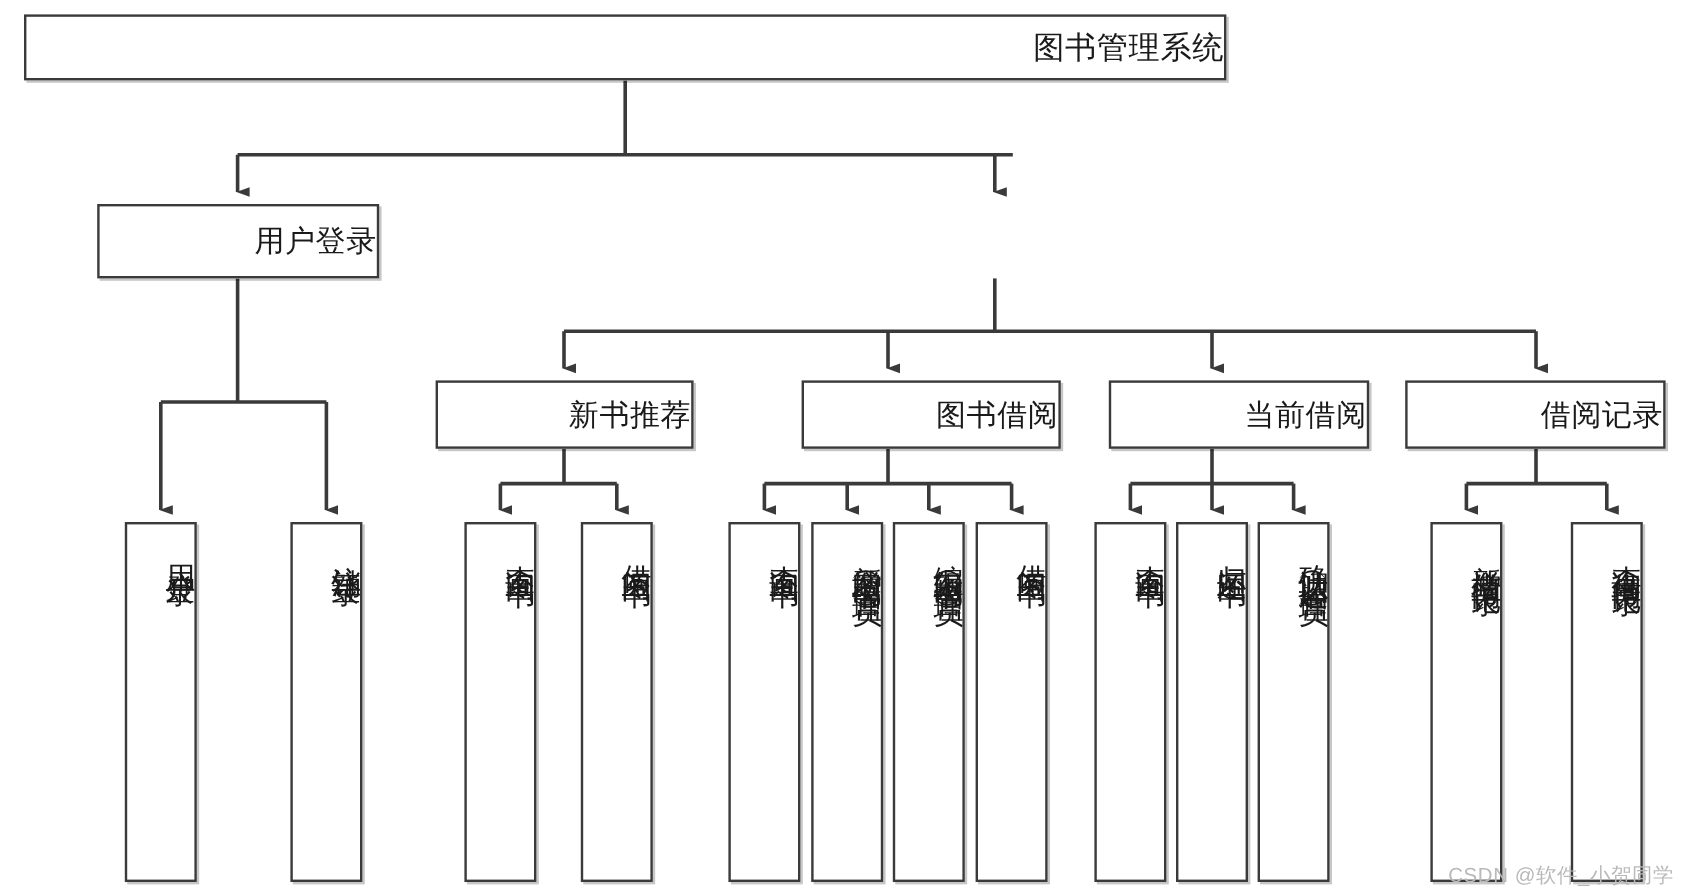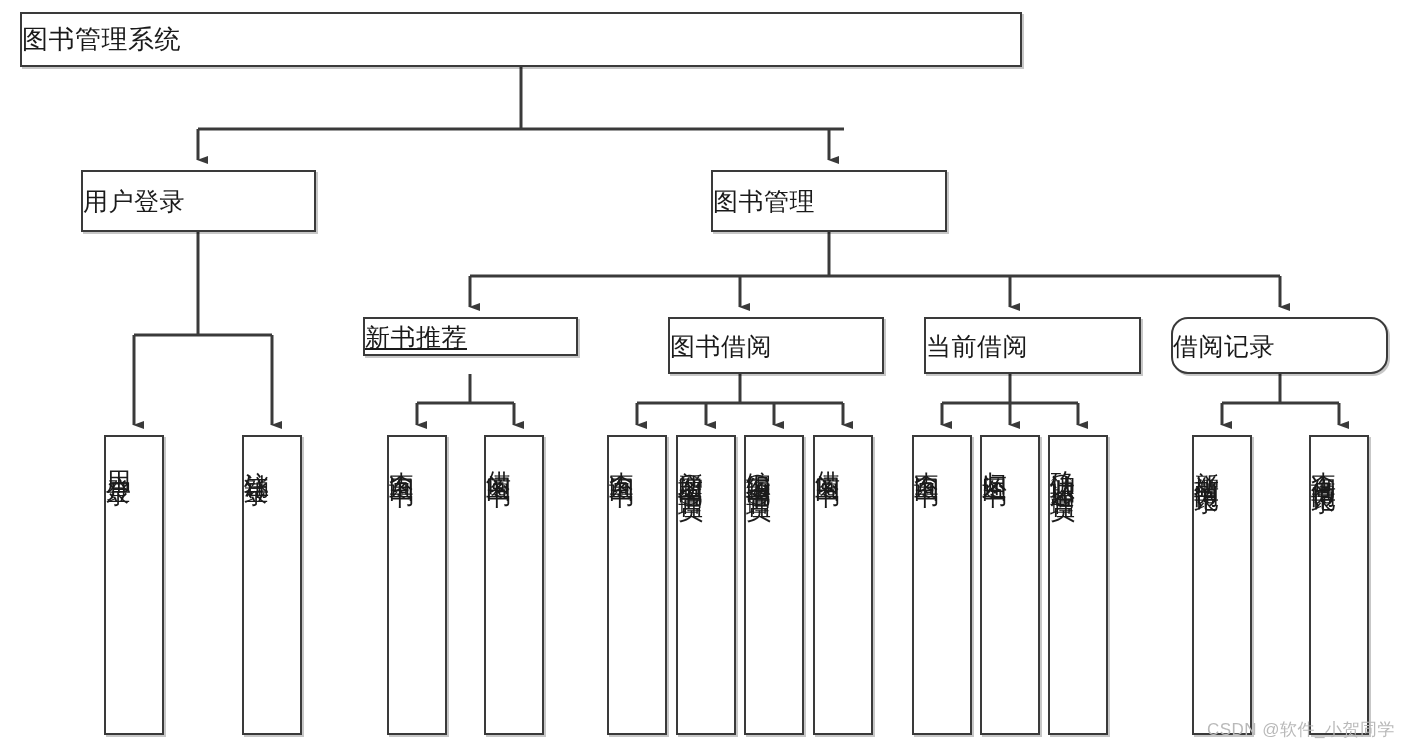--- a/index.html
+++ b/index.html
@@ -28,21 +28,21 @@
     pointer-events: none;
   }
   .node {
     position: absolute;
     box-sizing: border-box;
     background: #ffffff;
     border: 2px solid #3a3a3a;
     box-shadow: 2px 2px 0 rgba(0,0,0,0.22);
     display: flex;
     align-items: center;
-    justify-content: flex-start;
+    justify-content: flex-end;
     color: #1a1a1a;
     z-index: 2;
   }
   .node-label {
     display: block;
     text-align: center;
     line-height: 1.12;
     letter-spacing: 0.5px;
   }
   .node.horiz .node-label {
@@ -133,37 +133,34 @@
   </svg>
 
   <div class="node horiz root" style="left:20px; top:12px; width:1002px; height:55px;">
     <span class="node-label">图书管理系统</span>
   </div>
 
   <div class="node horiz" style="left:81px; top:170px; width:235px; height:62px;">
     <span class="node-label">用户登录</span>
   </div>
 
-  <div class="node horiz" style="left:711px; top:170px; width:236px; height:62px;">
-    <span class="node-label">图书管理</span>
-  </div>
-
-  <div class="node horiz" style="left:363px; top:317px; width:215px; height:39px;text-decoration:underline;">
+
+  <div class="node horiz" style="left:363px; top:317px; width:215px; height:57px;">
     <span class="node-label">新书推荐</span>
   </div>
 
   <div class="node horiz" style="left:668px; top:317px; width:216px; height:57px;">
     <span class="node-label">图书借阅</span>
   </div>
 
   <div class="node horiz" style="left:901px; top:317px; width:217px; height:57px;margin-left:23px;">
     <span class="node-label">当前借阅</span>
   </div>
 
-  <div class="node horiz" style="left:1171px; top:317px; width:217px; height:57px;border-radius:17px;">
+  <div class="node horiz" style="left:1171px; top:317px; width:217px; height:57px;">
     <span class="node-label">借阅记录</span>
   </div>
 
   <div class="node vert" style="left:104px; top:435px; width:60px; height:300px;">
     <span class="node-label">用户登录</span>
   </div>
 
   <div class="node vert" style="left:242px; top:435px; width:60px; height:300px;">
     <span class="node-label">注销登录</span>
   </div>

